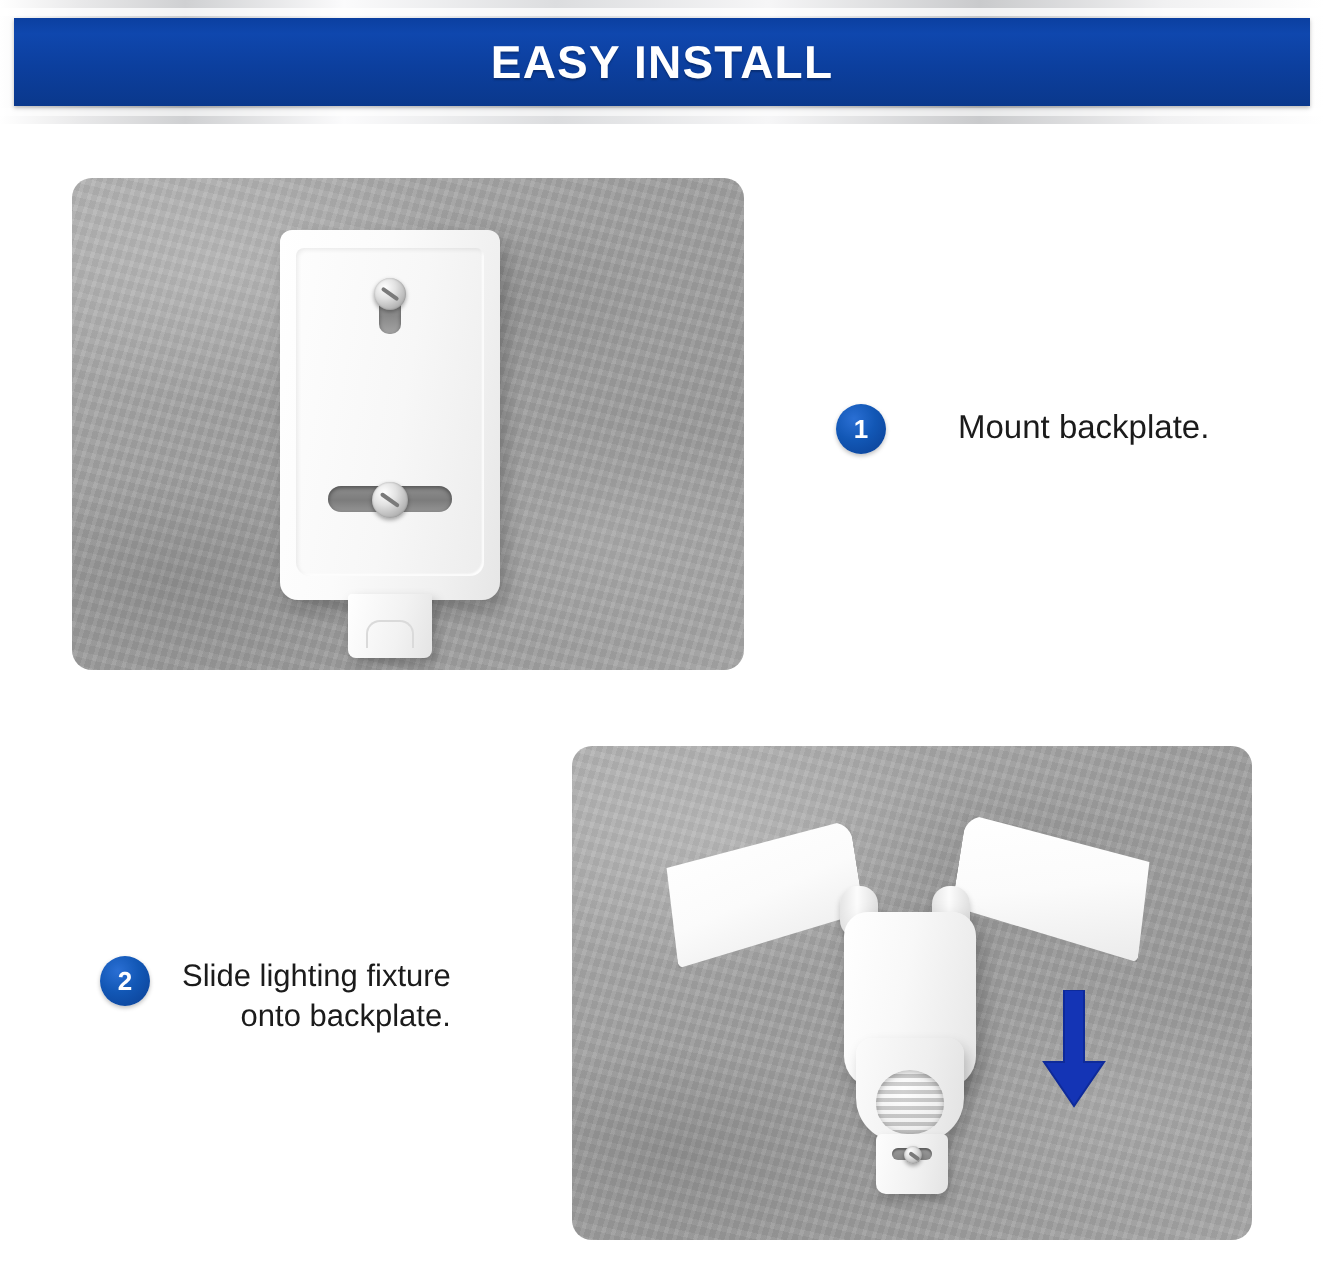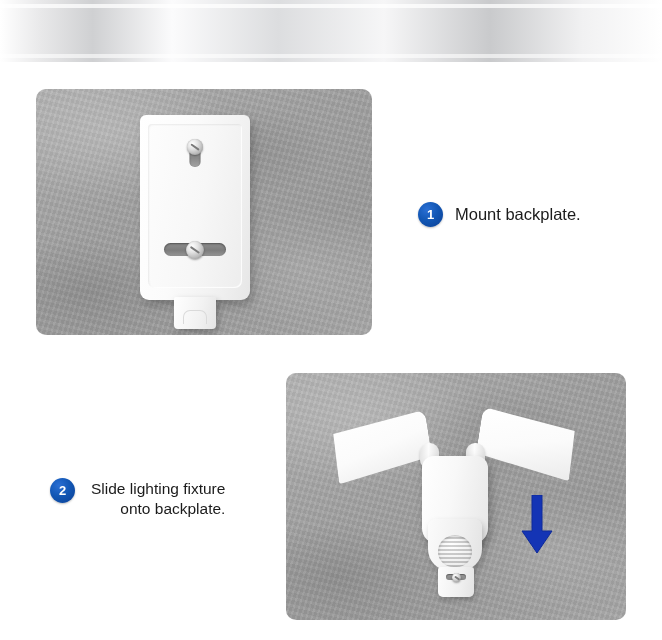--- a/index.html
+++ b/index.html
@@ -175,29 +175,32 @@
     background: radial-gradient(circle at 36% 30%, #2a6fd4 0%, #1257b5 45%, #0b3f93 100%);
     color: #fff; font-size: 13px; font-weight: bold;
     display: flex; align-items: center; justify-content: center;
     box-shadow: 0 1px 2px rgba(0,0,0,.25);
   }
   .step-text {
     margin-left: 19px; color: #1b1b1b; font-size: 16.5px; line-height: 21px;
     white-space: pre-line; padding-top: 1px;
   }
   .step-2 .step-text { margin-left: 16px; font-size: 15.5px; line-height: 20px; text-align: right; }
-  .step-1 .step-text { margin-left: 12px; padding-top: 2px; }
+  .step-1 .step-text { margin-left: 36px; padding-top: 2px; }
 </style>
 </head>
 <body>
 
 <div class="page">
 
   <div class="banner-wrap">
     <div class="banner-silver"></div>
+    <div class="banner-blue">
+      <span class="banner-title">EASY INSTALL</span>
+    </div>
   </div>
 
   <div class="photo photo-1">
     <div class="backplate">
       <div class="backplate-inner"></div>
       <div class="bp-keyhole"></div>
       <div class="screw screw-top"></div>
       <div class="bp-slot"></div>
       <div class="screw screw-bot"></div>
       <div class="bp-tab"></div>

